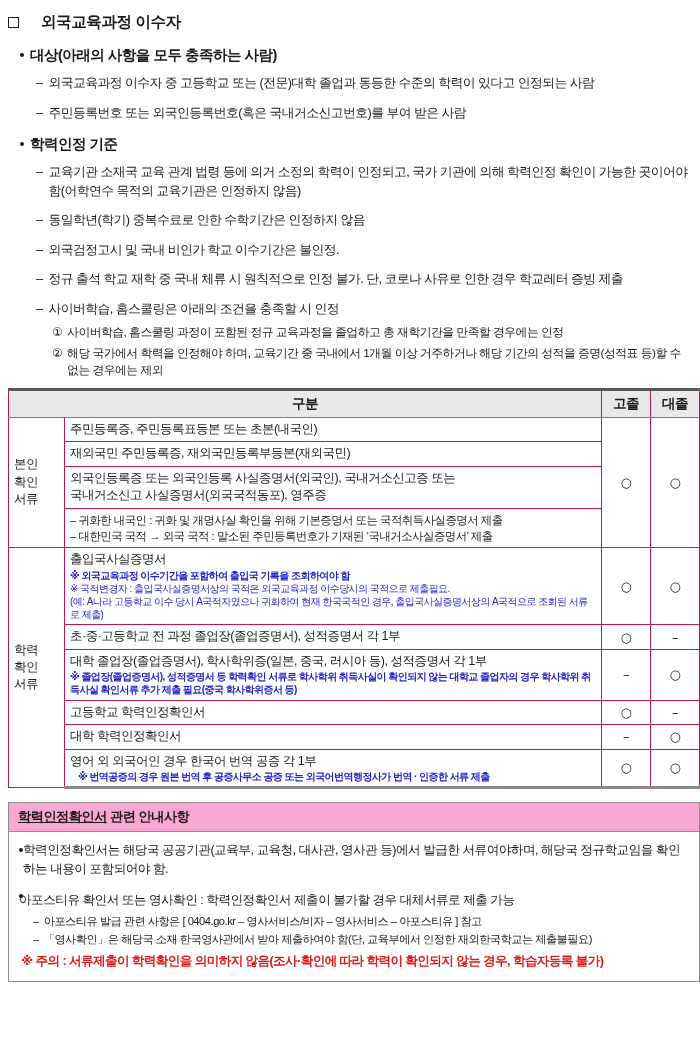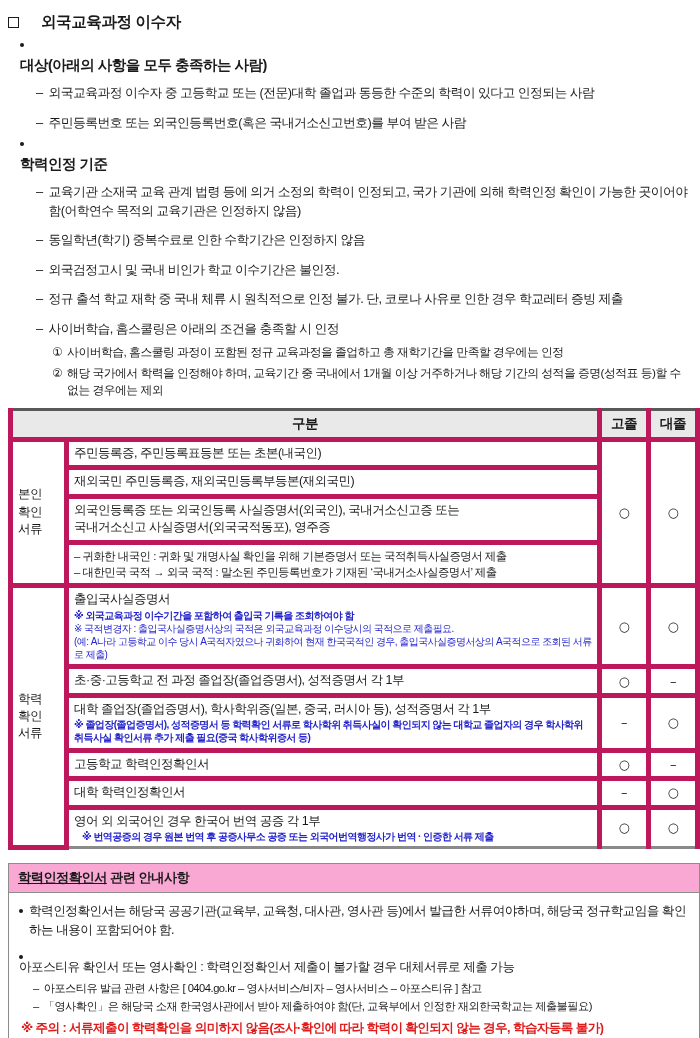--- a/index.html
+++ b/index.html
@@ -34,21 +34,20 @@
     flex: 0 0 auto;
   }
   .bullet-h {
     font-size: 14.5px;
     font-weight: bold;
     letter-spacing: -0.5px;
     margin: 13px 0 9px 14px;
     display: flex;
     align-items: baseline;
     gap: 6px;
-    flex-direction: column;
   }
   .dot {
     display: inline-block;
     width: 4px; height: 4px;
     background: #1a1a1a;
     border-radius: 50%;
     flex: 0 0 auto;
     transform: translateY(-3px);
   }
   .dash-line {
@@ -73,21 +72,21 @@
   
   .tbl-wrap { margin: 9px 14px 0 2px; }
   table.docs {
     width: 692px;
     border-collapse: collapse;
     table-layout: fixed;
     font-size: 12.5px;
     letter-spacing: -0.5px;
   }
   table.docs td, table.docs th {
-    border: 5px solid #be185d;
+    border: 1px solid #be185d;
     vertical-align: middle;
     padding: 3px 5px;
   }
   table.docs thead th {
     background: #e9e9e9;
     border-top: 3px solid #595959;
     border-bottom: 1px solid #7d7d7d;
     font-size: 13.5px;
     font-weight: bold;
     text-align: center;
@@ -140,21 +139,20 @@
     padding: 5px 9px 5px 9px;
     border-bottom: 1px solid #8c8c8c;
   }
   .info-head u { text-decoration: underline; }
   .info-body { padding: 9px 10px 8px 10px; }
   .ib-bullet {
     font-size: 12.6px;
     letter-spacing: -0.5px;
     line-height: 1.5;
     display: flex;
-    gap: 6px;
     margin-bottom: 8px;
   }
   .ib-bullet .dot2 {
     width: 4px; height: 4px; background: #1a1a1a; border-radius: 50%;
     flex: 0 0 auto; transform: translateY(7px);
   }
   .ib-sub {
     font-size: 11.2px;
     letter-spacing: -0.5px;
     line-height: 1.45;

